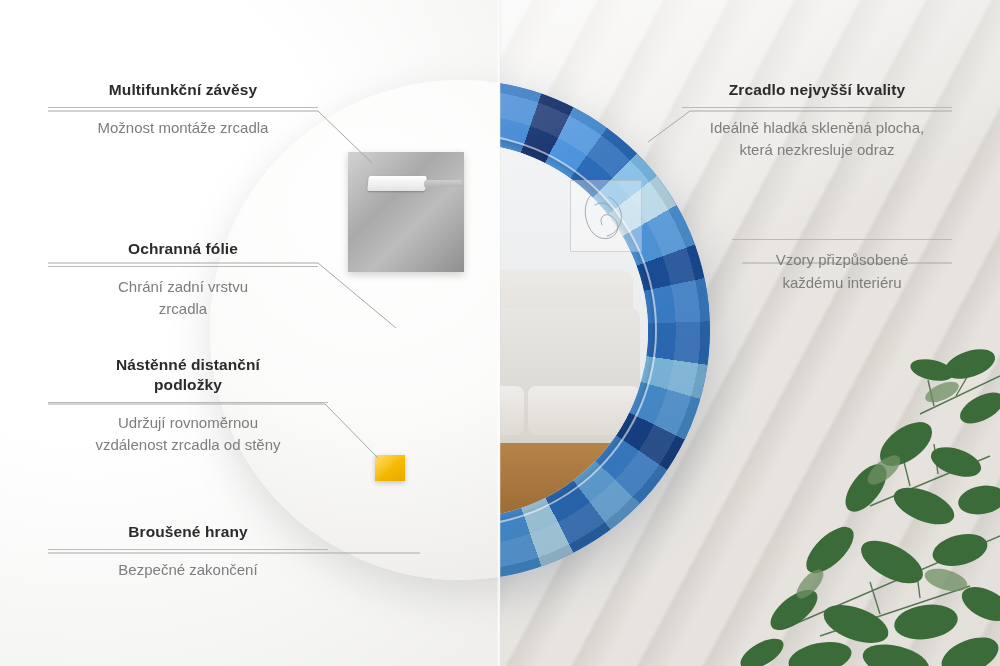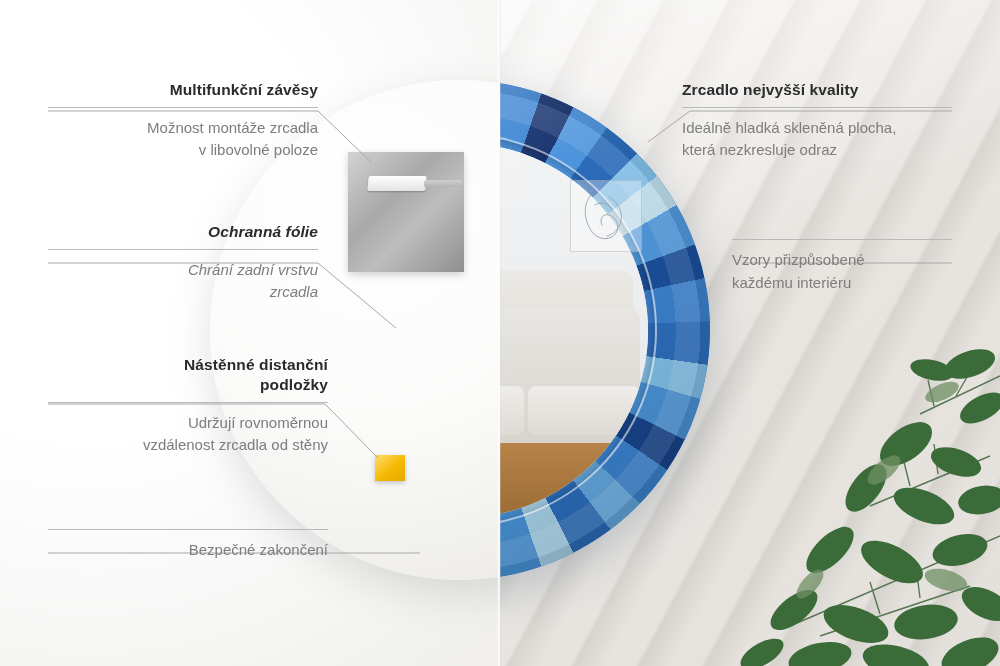--- a/index.html
+++ b/index.html
@@ -180,22 +180,22 @@
   .callout .title{
     font-size:15.5px; font-weight:bold; color:#2b2b2b; letter-spacing:0.1px;
     line-height:1.28;
   }
   .callout .rule{
     height:1px; background:#b9b9b9; margin:7px 0 9px 0;
   }
   .callout .desc{
     font-size:15px; color:#7d7d7d; line-height:1.5;
   }
-  .left-callout{ text-align:right; }
-  .right-callout{ text-align:left; }
+  .left-callout{ text-align:center; }
+  .right-callout{ text-align:center; }
 
   
   .leaders{ position:absolute; left:0; top:0; width:1000px; height:666px; pointer-events:none; }
 
   
   .plant{ position:absolute; right:0; bottom:0; width:330px; height:330px; pointer-events:none; }
 </style>
 </head>
 <body>
 
@@ -257,25 +257,24 @@
       <path d="M952 111 L690 111 L648 142"></path>
       <path d="M952 263 L742 263"></path>
     </g>
   </svg>
 
   <div class="callout left-callout" style="left:48px; top:80px; width:270px;">
     <div class="title">Multifunkční závěsy</div>
     <div class="rule"></div>
     <div class="desc">
       <div>Možnost montáže zrcadla</div>
-      <div>v libovolné poloze</div>
-    </div>
-  </div>
-
-  <div class="callout left-callout" style="left:48px; top:222px; width:270px;font-style:italic;">
+    </div>
+  </div>
+
+  <div class="callout left-callout" style="left:48px; top:239px; width:270px;">
     <div class="title">Ochranná fólie</div>
     <div class="rule"></div>
     <div class="desc">
       <div>Chrání zadní vrstvu</div>
       <div>zrcadla</div>
     </div>
   </div>
 
   <div class="callout left-callout" style="left:48px; top:355px; width:280px;">
     <div class="title">
@@ -283,20 +282,21 @@
       <div>podložky</div>
     </div>
     <div class="rule"></div>
     <div class="desc">
       <div>Udržují rovnoměrnou</div>
       <div>vzdálenost zrcadla od stěny</div>
     </div>
   </div>
 
   <div class="callout left-callout" style="left:48px; top:522px; width:280px;">
+    <div class="title">Broušené hrany</div>
     <div class="rule"></div>
     <div class="desc">
       <div>Bezpečné zakončení</div>
     </div>
   </div>
 
   <div class="callout right-callout" style="left:682px; top:80px; width:270px;">
     <div class="title">Zrcadlo nejvyšší kvality</div>
     <div class="rule"></div>
     <div class="desc">

